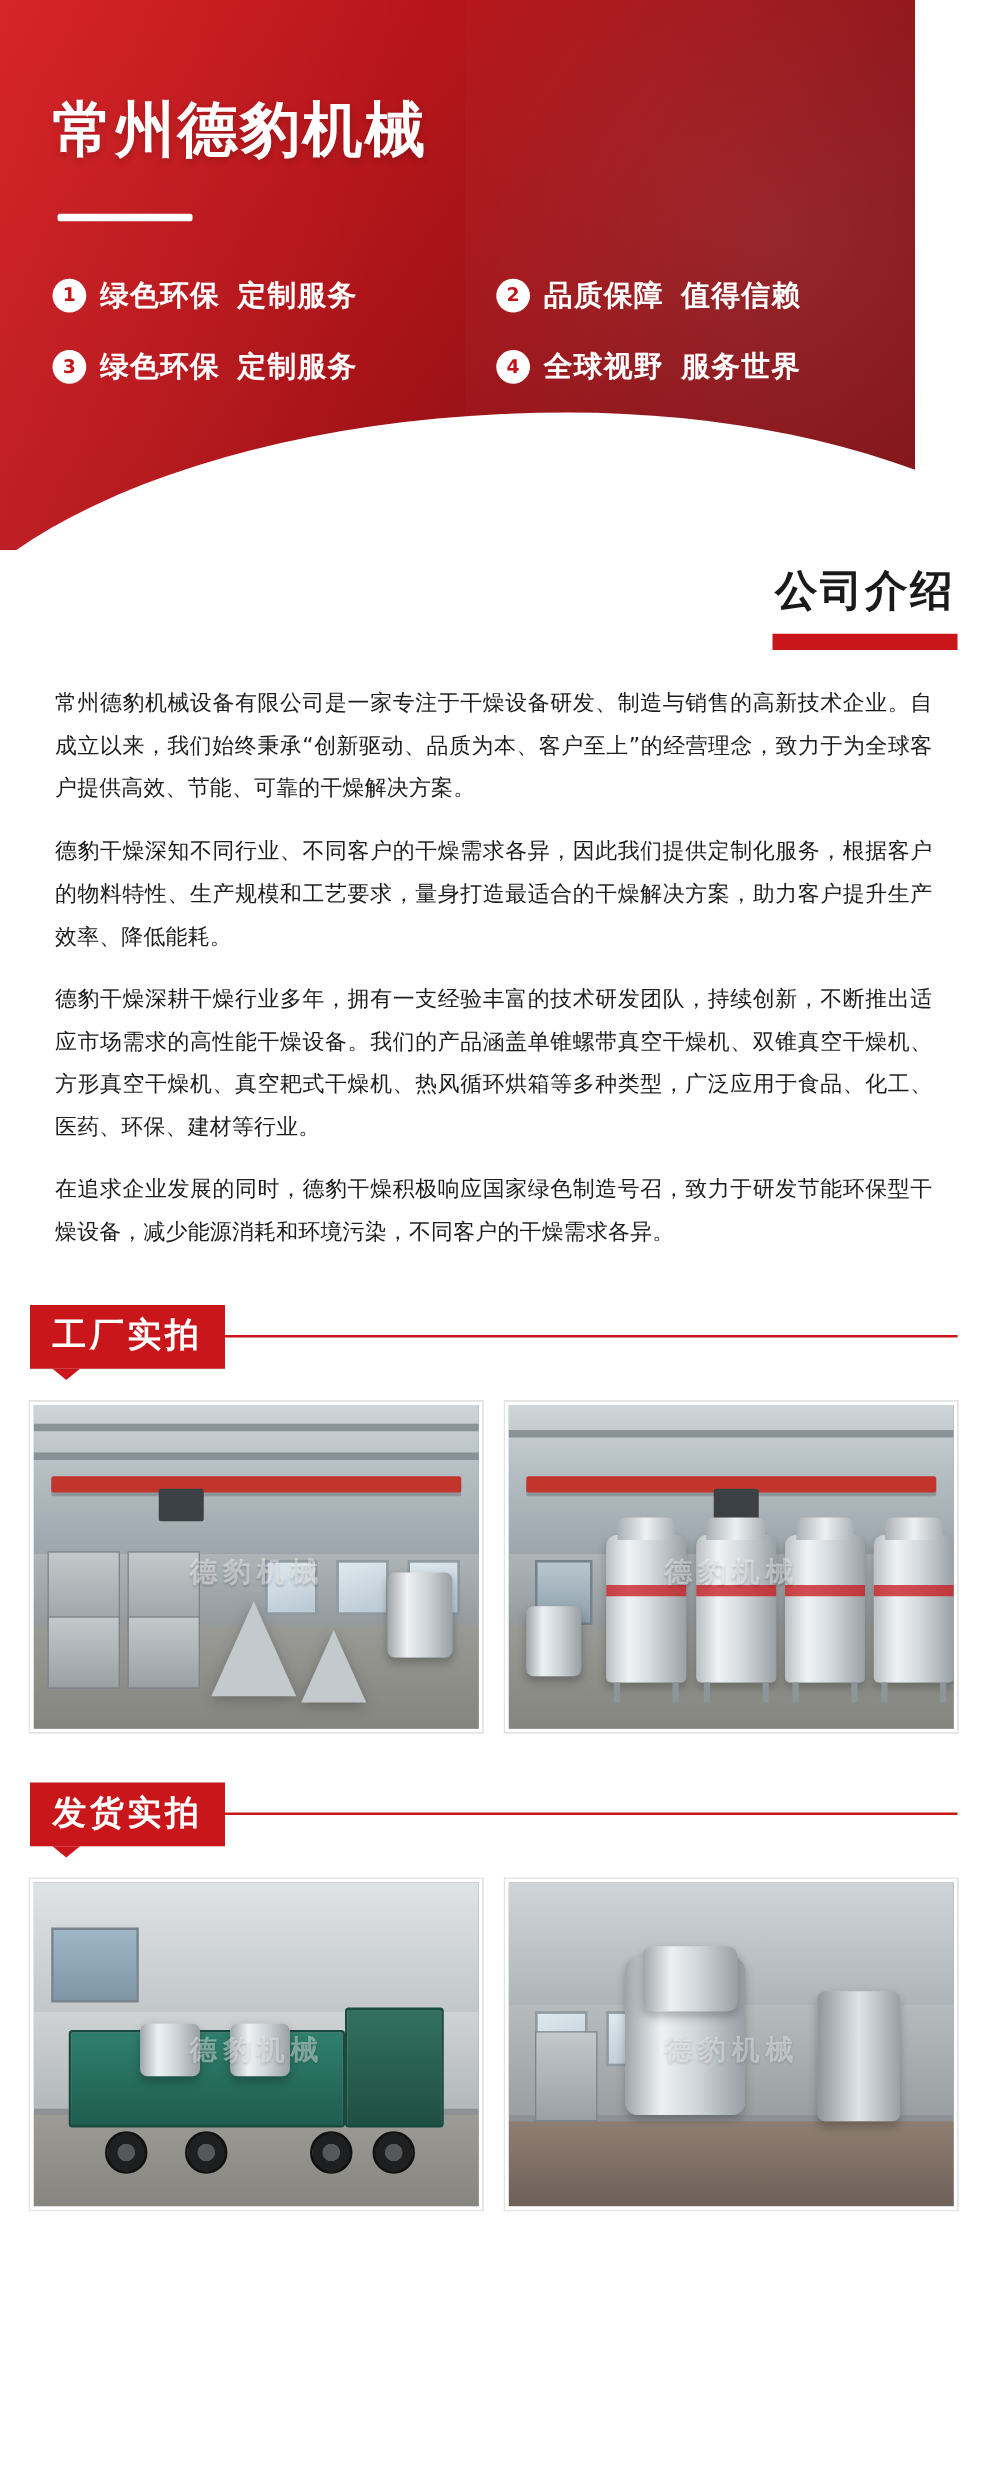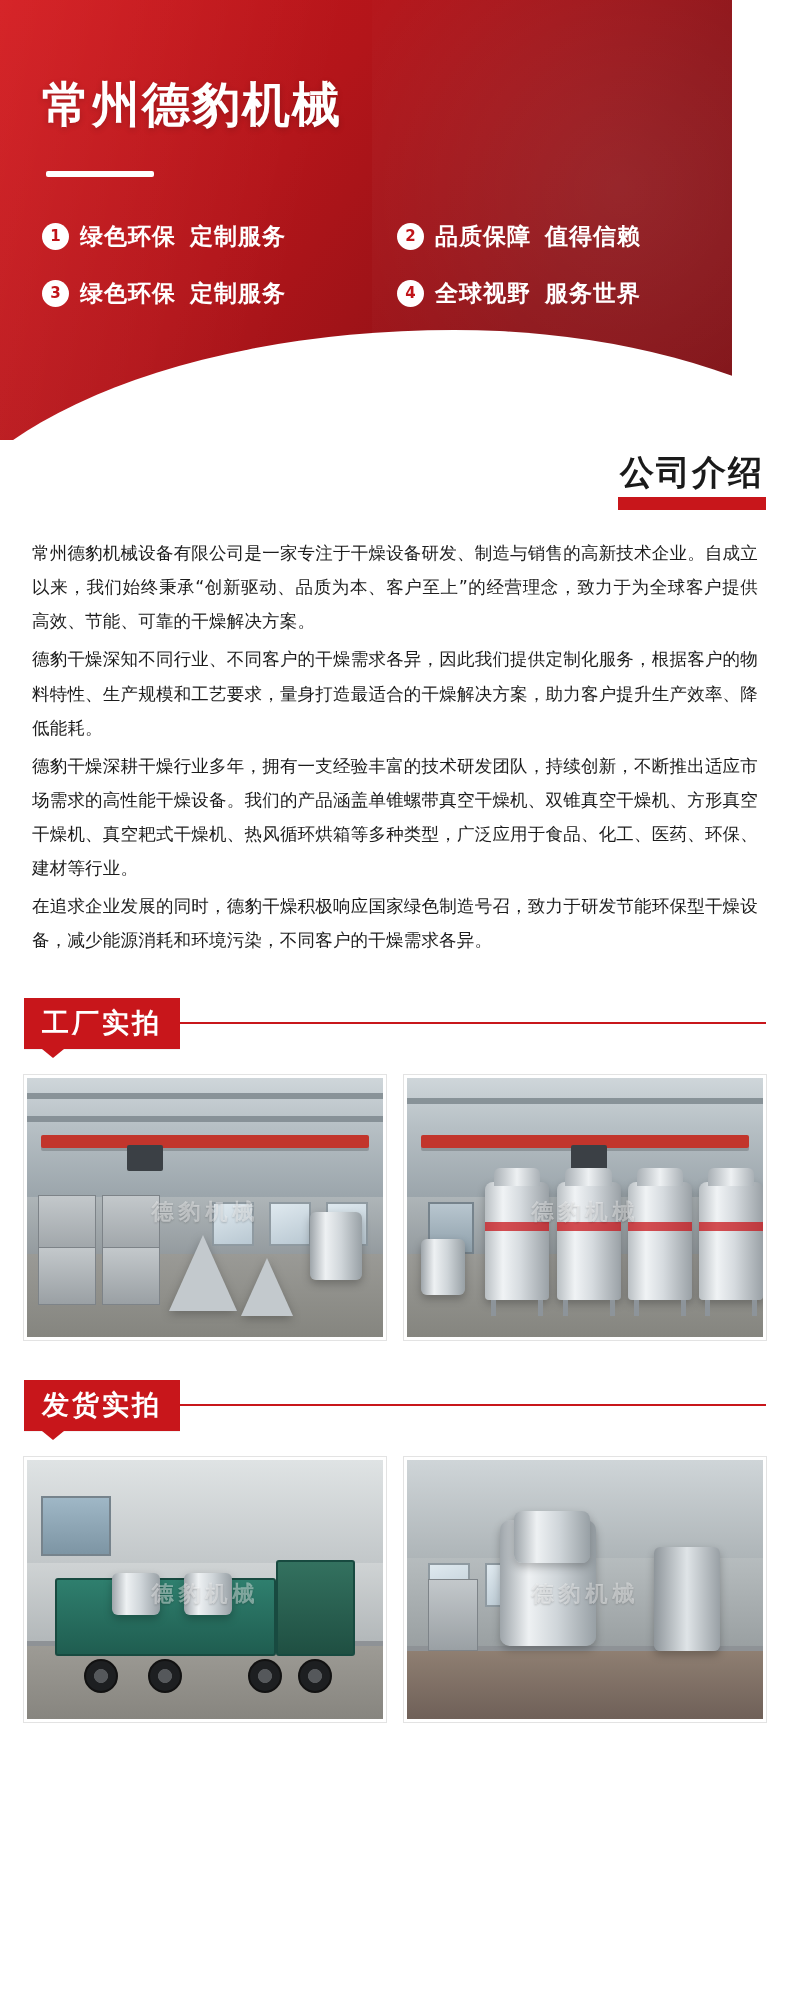--- a/index.html
+++ b/index.html
@@ -108,21 +108,21 @@
 
   
   .intro-head {
     display: flex;
     justify-content: flex-end;
     padding: 10px 24px 0 0;
   }
   .intro-head .title-wrap {
     position: relative;
     display: inline-block;
-    padding: 0 2px 14px 2px;
+    padding: 0 2px 24px 2px;
   }
   .intro-head .title {
     position: relative;
     z-index: 2;
     font-size: 34px;
     font-weight: 700;
     color: #1a1a1a;
     letter-spacing: 2px;
   }
   .intro-head .underline {
@@ -134,21 +134,21 @@
     z-index: 1;
   }
   .intro-body {
     margin: 26px 28px 0 28px;
     font-size: 17.5px;
     line-height: 1.95;
     color: #1c1c1c;
     letter-spacing: 0.2px;
     text-align: justify;
   }
-  .intro-body p { margin: 4px; text-indent: 0; }
+  .intro-body p { margin: 16px; text-indent: 0; }
 
   
   .sec-head {
     display: flex;
     align-items: center;
     margin: 40px 24px 0 24px;
   }
   .sec-tag {
     background: #c8161b;
     color: #fff;

